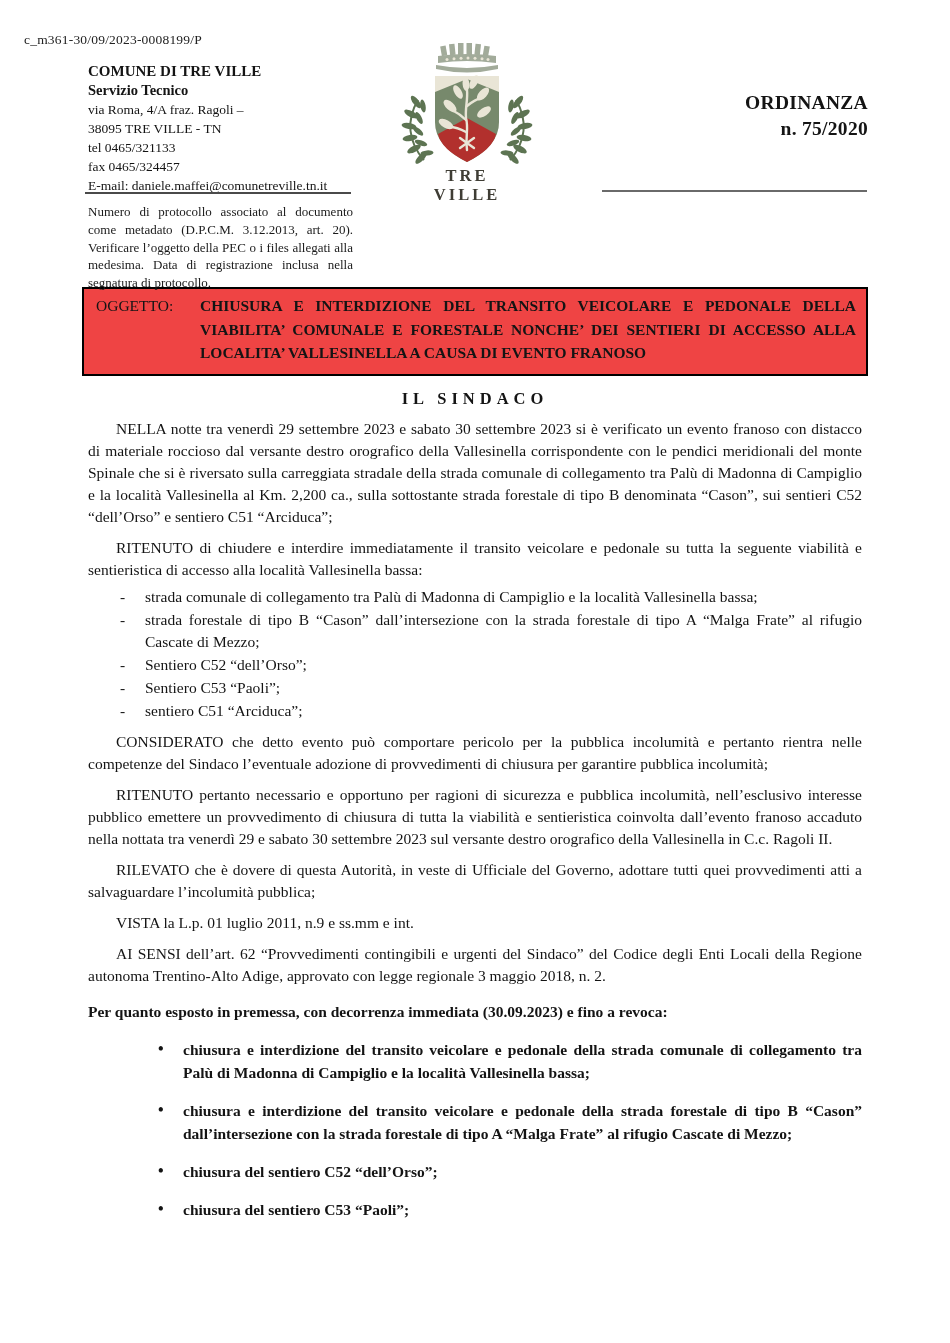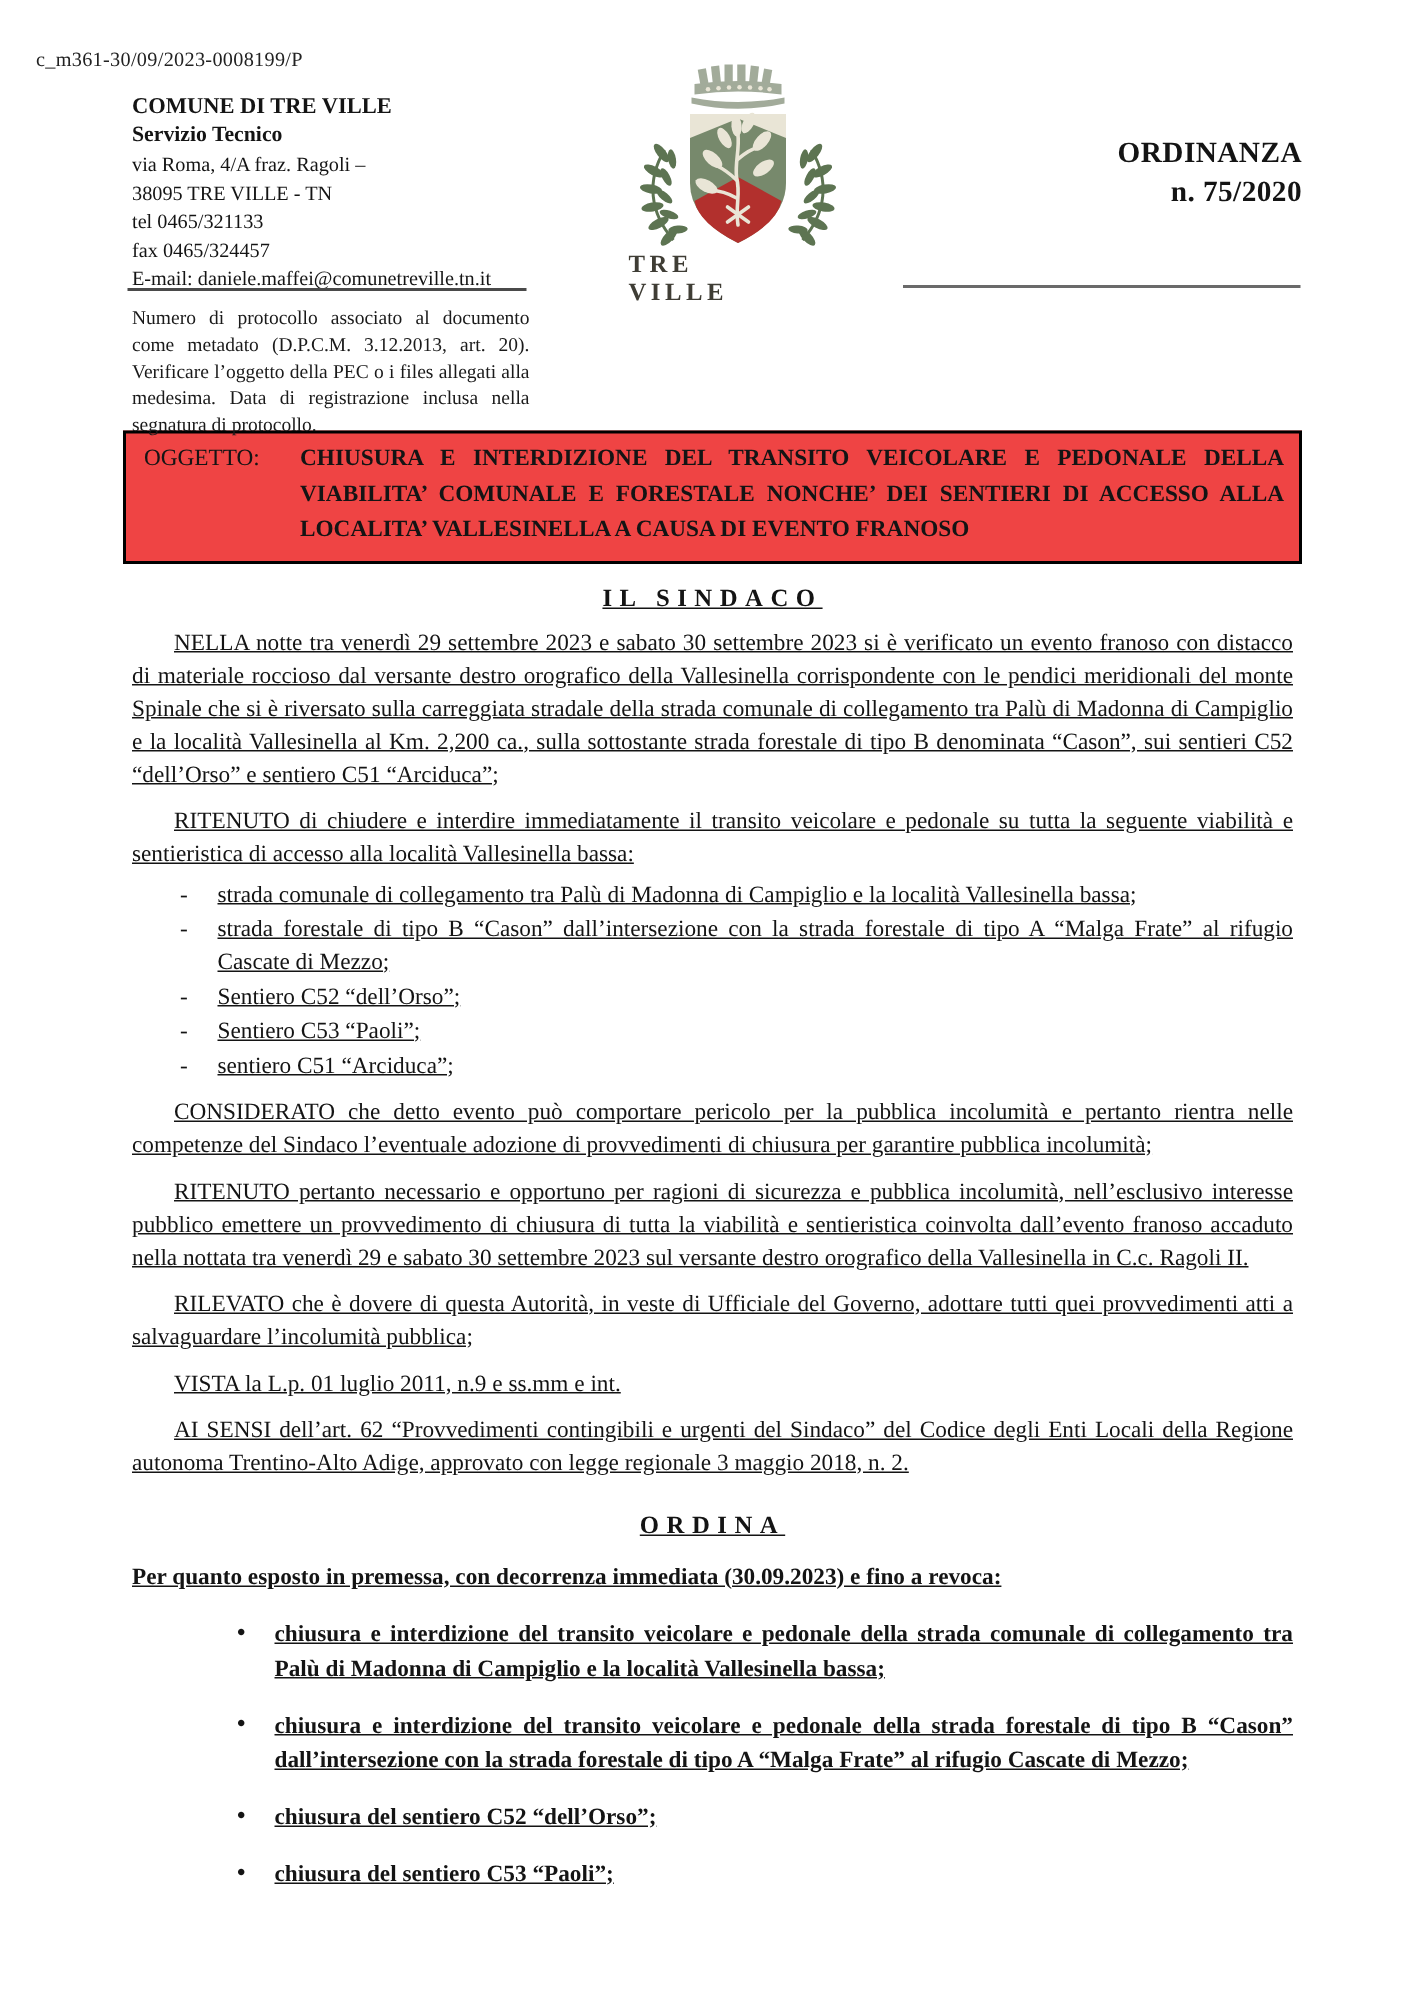--- a/index.html
+++ b/index.html
@@ -35,34 +35,34 @@
     position: absolute; left: 88px; top: 203px; width: 265px;
     font-size: 13px; line-height: 17.8px; text-align: justify; color: #1a1a1a;
   }
 
   .ordinance-block {
     position: absolute; left: 600px; top: 90px; width: 268px;
     text-align: right; font-weight: bold; font-size: 19.5px; line-height: 26px;
     letter-spacing: 0.3px;
   }
 
-  .crest { position: absolute; left: 419px; top: 38px; width: 146px; }
+  .crest { position: absolute; left: 394px; top: 38px; width: 146px; text-align: center; }
   .crest svg { display: block; margin: 0 auto; }
   .crest-motto { font-weight: bold; font-size: 16.5px; letter-spacing: 3px; color: #3f3d35; line-height: 19px; }
 
   
   .subject-box {
     margin: 0 82px; border: 2px solid #000; background: #ef4444;
     display: flex; padding: 5px 10px 9px 12px;
   }
   .subject-label { flex: none; width: 104px; font-size: 15.5px; line-height: 23.5px; }
   .subject-text  { flex: 1; font-weight: bold; font-size: 15.5px; line-height: 23.5px; text-align: justify; }
 
   
-  .doc-body { padding: 0 88px; text-decoration: underline; }
+  .doc-body { padding: 0 88px; }
 
   .doc-heading {
     text-align: center; font-weight: bold; font-size: 16.5px;
     letter-spacing: 5px; margin-top: 13px;
   }
   .doc-heading.ordina { margin-top: 20px; margin-bottom: 4px; }
 
   .para {
     font-size: 15.5px; line-height: 22px; text-align: justify;
     text-indent: 28px; margin-top: 9px;
@@ -232,21 +232,20 @@
         <span>sentiero C51 “Arciduca”;</span>
       </div>
     </div>
 
     <p class="para">CONSIDERATO che detto evento può comportare pericolo per la pubblica incolumità e pertanto rientra nelle competenze del Sindaco l’eventuale adozione di provvedimenti di chiusura per garantire pubblica incolumità;</p>
     <p class="para">RITENUTO pertanto necessario e opportuno per ragioni di sicurezza e pubblica incolumità, nell’esclusivo interesse pubblico emettere un provvedimento di chiusura di tutta la viabilità e sentieristica coinvolta dall’evento franoso accaduto nella nottata tra venerdì 29 e sabato 30 settembre 2023 sul versante destro orografico della Vallesinella in C.c. Ragoli II.</p>
     <p class="para">RILEVATO che è dovere di questa Autorità, in veste di Ufficiale del Governo, adottare tutti quei provvedimenti atti a salvaguardare l’incolumità pubblica;</p>
     <p class="para">VISTA la L.p. 01 luglio 2011, n.9 e ss.mm e int.</p>
     <p class="para">AI SENSI dell’art. 62 “Provvedimenti contingibili e urgenti del Sindaco” del Codice degli Enti Locali della Regione autonoma Trentino-Alto Adige, approvato con legge regionale 3 maggio 2018, n. 2.</p>
 
-    <div class="doc-heading ordina">ORDINA</div>
 
     <p class="order-intro">Per quanto esposto in premessa, con decorrenza immediata (30.09.2023) e fino a revoca:</p>
 
     <div>
       <div class="bullet-item">
         <span class="marker">•</span>
         <span>chiusura e interdizione del transito veicolare e pedonale della strada comunale di collegamento tra Palù di Madonna di Campiglio e la località Vallesinella bassa;</span>
       </div>
       <div class="bullet-item">
         <span class="marker">•</span>

